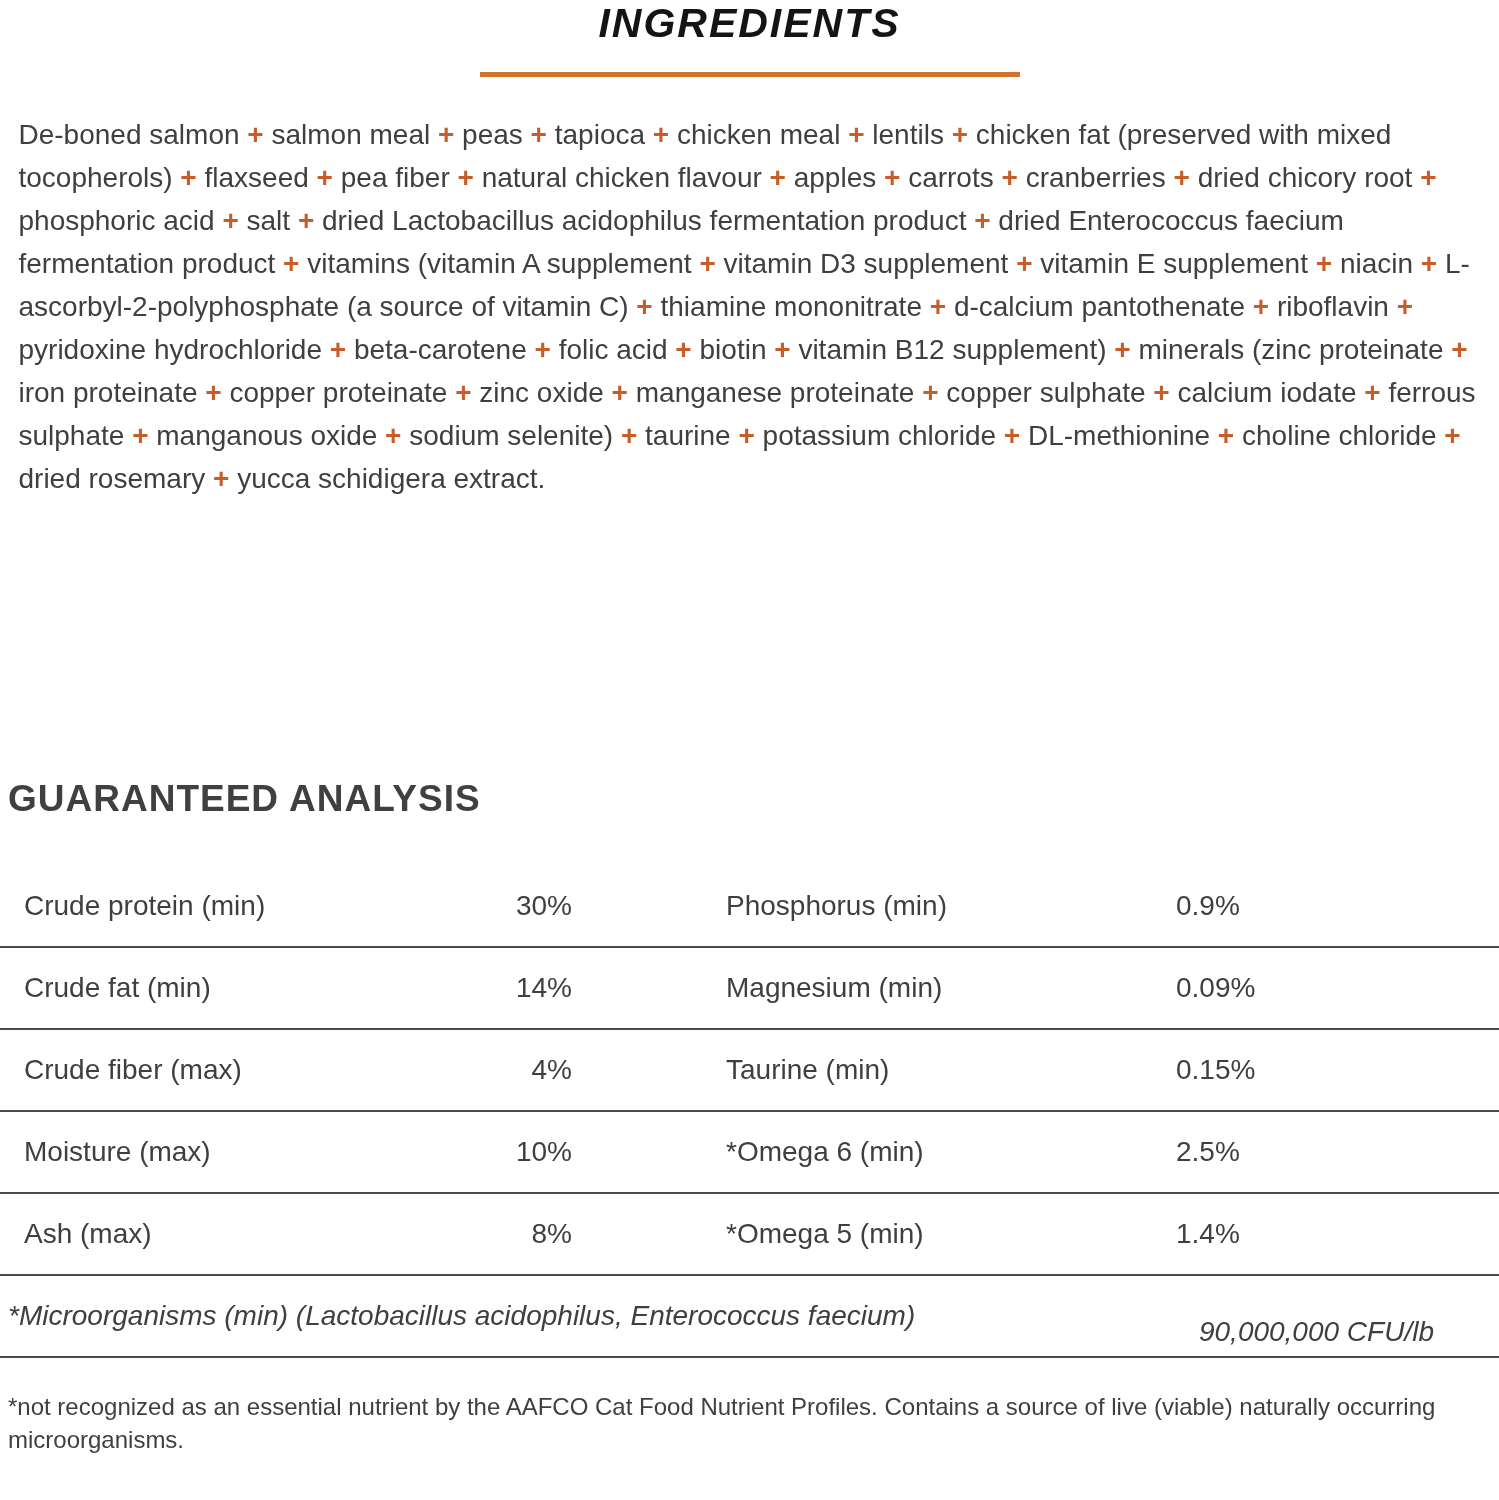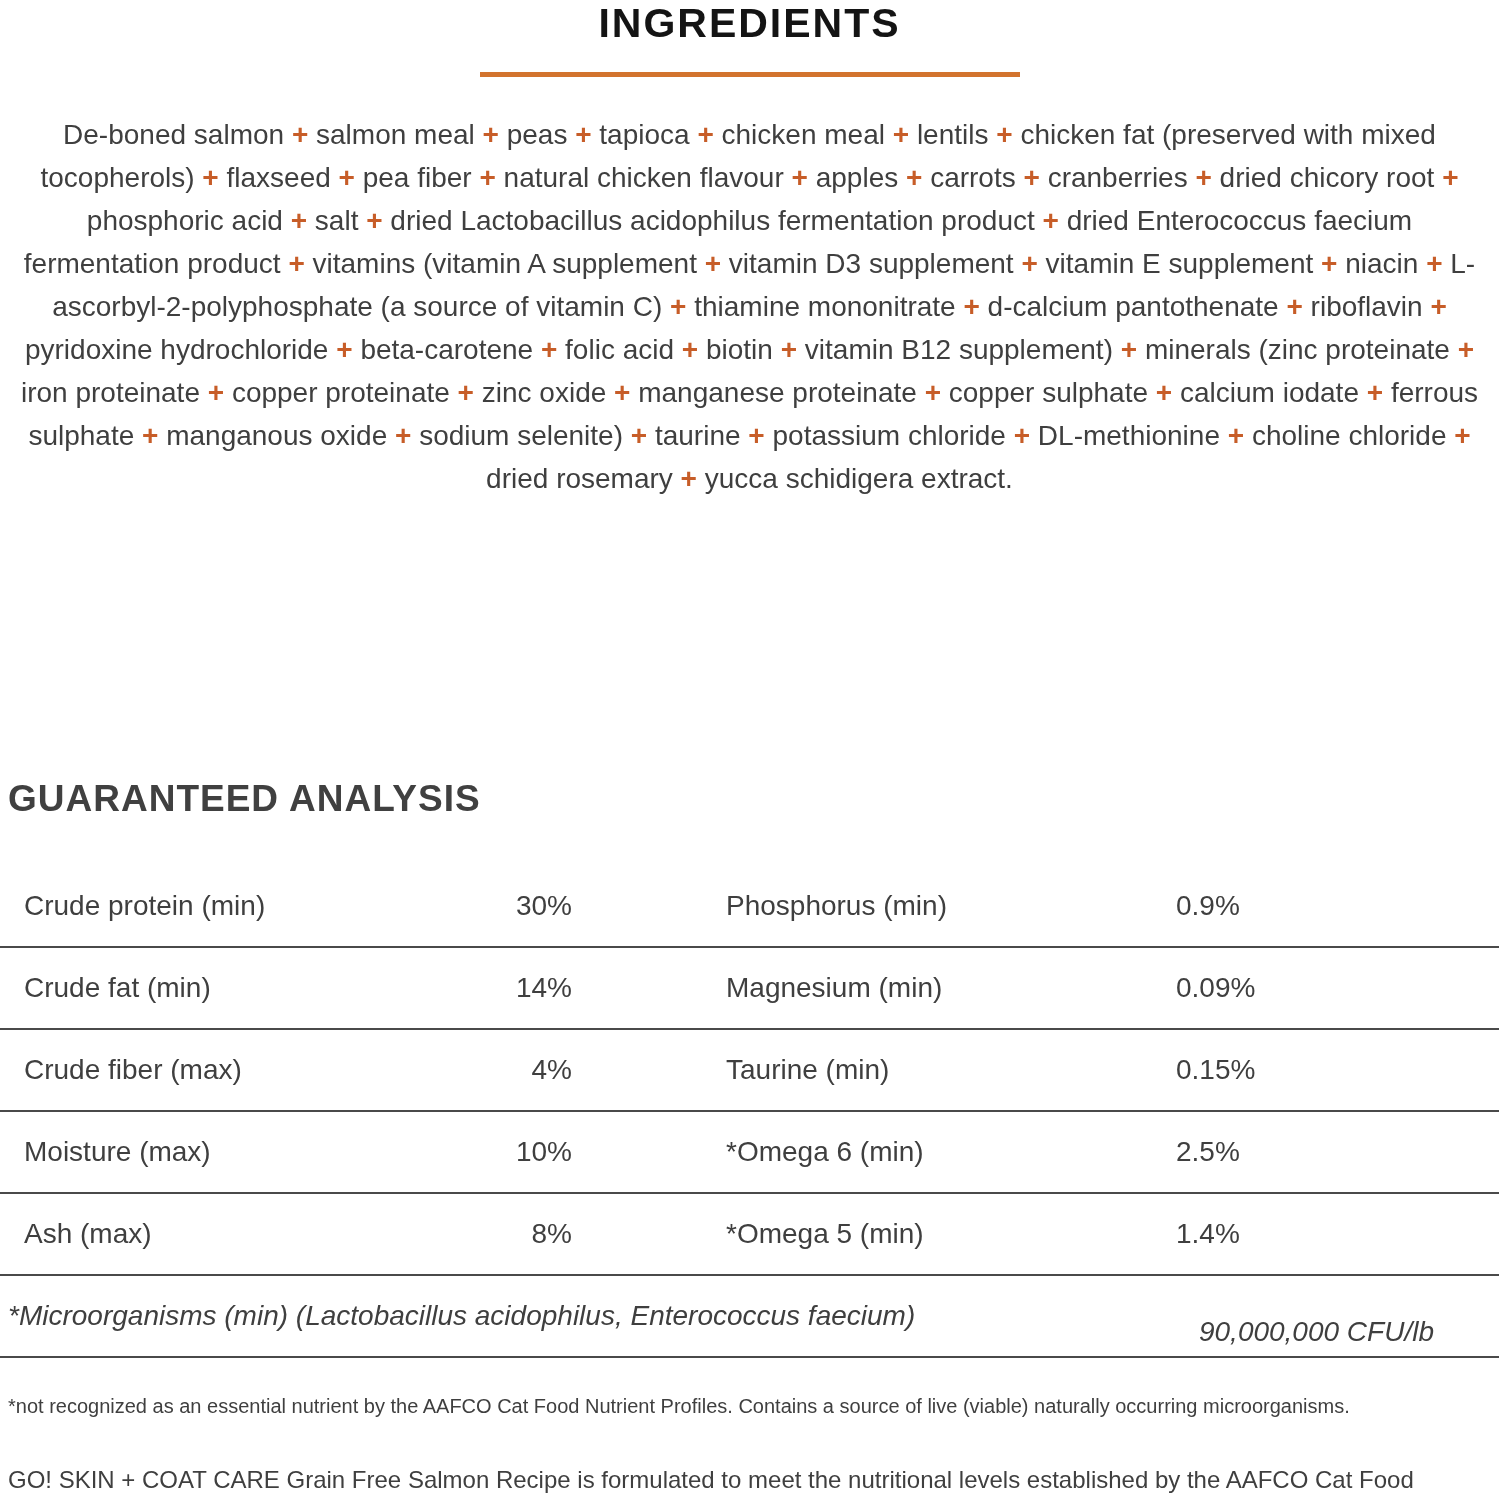--- a/index.html
+++ b/index.html
@@ -17,32 +17,33 @@
   }
   
   .ingredients-title {
     margin: 0;
     padding-top: 0px;
     text-align: center;
     font-size: 41px;
     font-weight: 800;
     letter-spacing: 2px;
     color: #141414;
+    font-style: italic;
   }
   .orange-rule {
     width: 540px;
     height: 5px;
     margin: 25px auto 0 auto;
     background: #d2732e;
   }
   
   .ingredients-text {
     margin: 36px auto 12px auto;
     width: 1462px;
-    text-align: center;
+    text-align: left;
     font-size: 28px;
     line-height: 43px;
     font-weight: 400;
     color: #3f3f3f;
   }
   .plus-sep {
     color: #c75d28;
     font-weight: 700;
   }
   
@@ -83,21 +84,21 @@
     border-bottom: 2px solid #4a4a4a;
     font-size: 28px;
     color: #3f3f3f;
     font-style: italic;
   }
   .wide-label { margin-left: 8px; flex: 1; text-align: left; }
   .wide-value { margin-right: 65px; text-align: right; margin-top: 32px; }
   
   .footnote-1 {
     margin: 32px 10px 0 8px;
-    font-size: 20px;
+    font-size: 24px;
     line-height: 33px;
     color: #3f3f3f;
   }
   .footnote-2 {
     margin: 40px 14px 0 8px;
     font-size: 24px;
     line-height: 33px;
     color: #3f3f3f;
   }
 </style>

